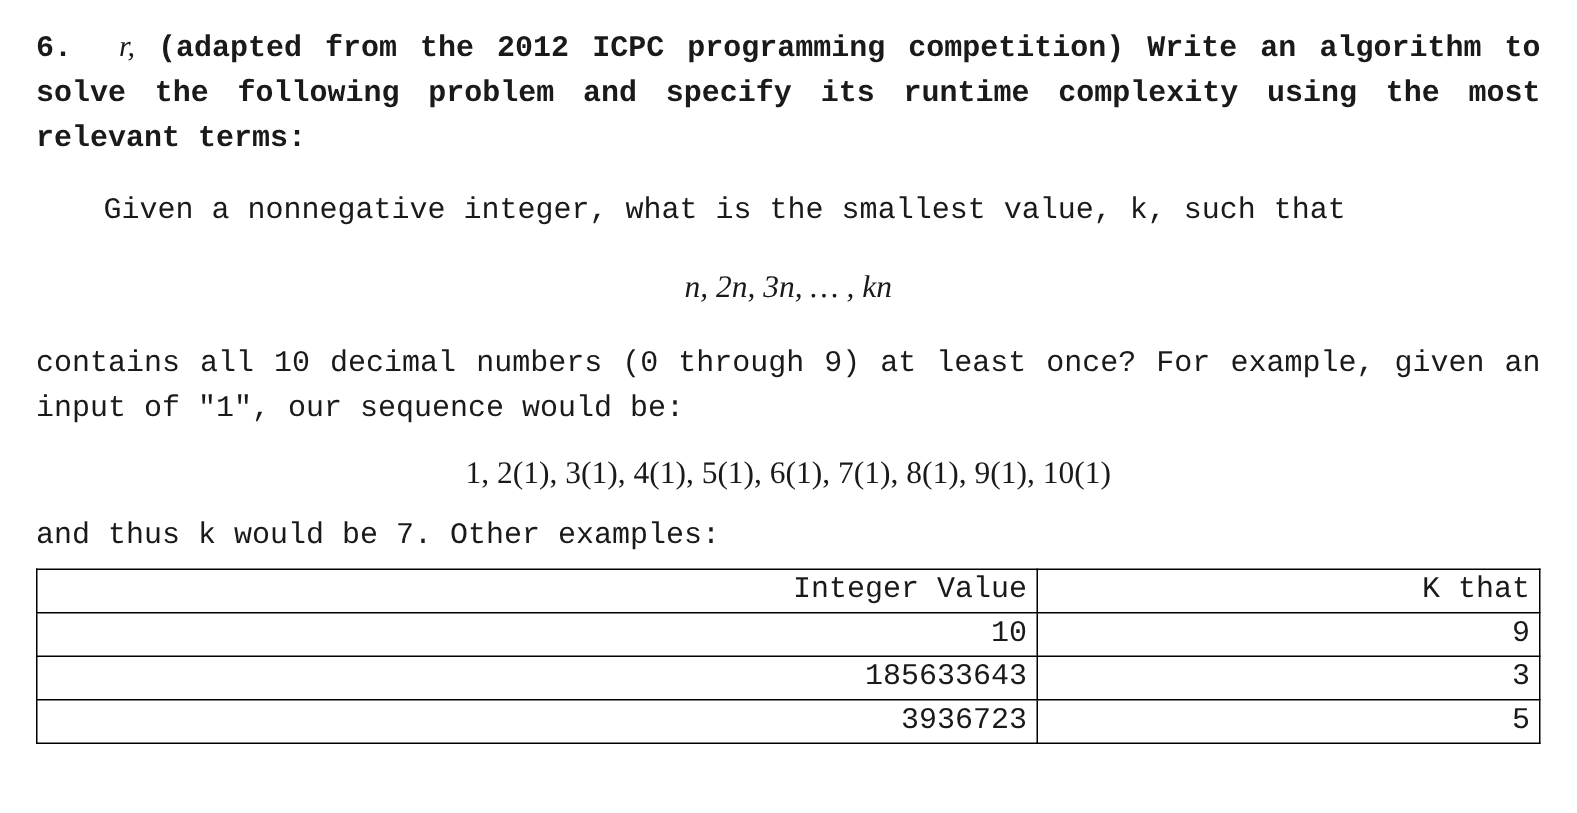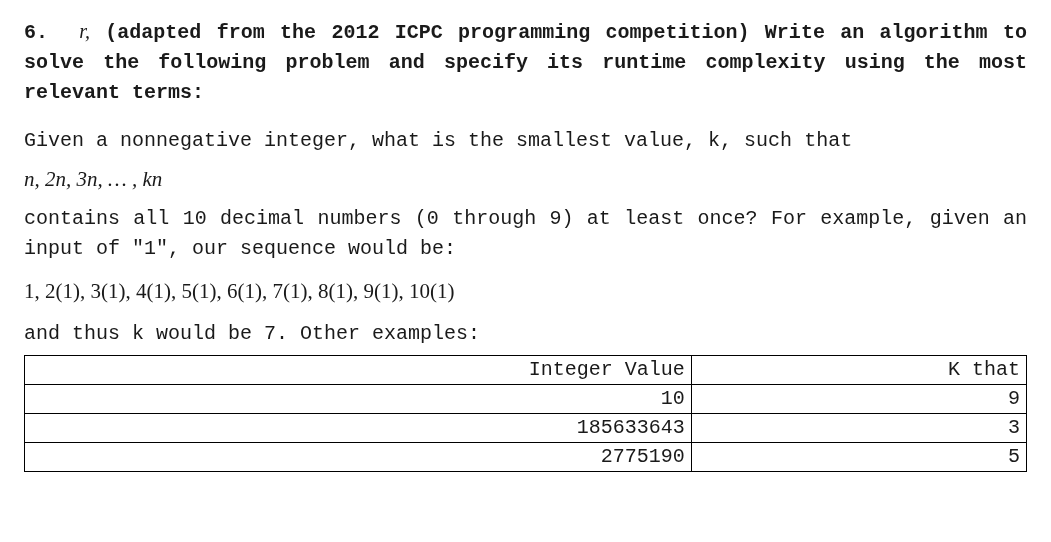--- a/index.html
+++ b/index.html
@@ -29,26 +29,28 @@
       margin: 0 0 4px 0;
     }
     .body-text {
       text-align: justify;
       text-justify: inter-word;
       margin-bottom: 6px;
     }
     .math-display {
       font-family: 'Times New Roman', serif;
       font-style: italic;
-      margin: 8px 0;
+      text-align: center;
+      margin: 20px 0;
       font-size: 21px;
       font-weight: normal;
     }
     .seq-display {
       font-family: 'Times New Roman', serif;
+      text-align: center;
       margin: 12px 0;
       font-size: 21px;
     }
     table {
       border-collapse: collapse;
       width: 100%;
       margin-top: 6px;
       font-family: Consolas, 'Courier New', monospace;
       font-size: 20px;
     }
@@ -65,21 +67,21 @@
   </style>
 </head>
 <body>
 
 <p class="prompt body-text">
   <span class="q-num">6.</span>
   <span class="r-italic">r,</span>
   <span>(adapted from the 2012 ICPC programming competition) Write an algorithm to solve the following problem and specify its runtime complexity using the most relevant terms:</span>
 </p>
 
-<p class="body-text" style="margin-top:18px;">Given a nonnegative integer, what is the smallest value, k, such that</p>
+<p class="body-text" style="margin-top:18px;margin-left:45px;">Given a nonnegative integer, what is the smallest value, k, such that</p>
 
 <div class="math-display">n, 2n, 3n, … , kn</div>
 
 <p class="body-text">contains all 10 decimal numbers (0 through 9) at least once?  For example, given an input of "1", our sequence would be:</p>
 
 <div class="seq-display">1, 2(1), 3(1), 4(1), 5(1), 6(1), 7(1), 8(1), 9(1), 10(1)</div>
 
 <p class="body-text">and thus k would be 7.  Other examples:</p>
 
 <table>
@@ -90,17 +92,17 @@
   </tr>
   <tr>
     <td>10</td>
     <td>9</td>
   </tr>
   <tr>
     <td>185633643</td>
     <td>3</td>
   </tr>
   <tr>
-    <td>2775190</td>
+    <td>3936723</td>
     <td>5</td>
   </tr>
 </tbody>
   </table>
 
 </body></html>

